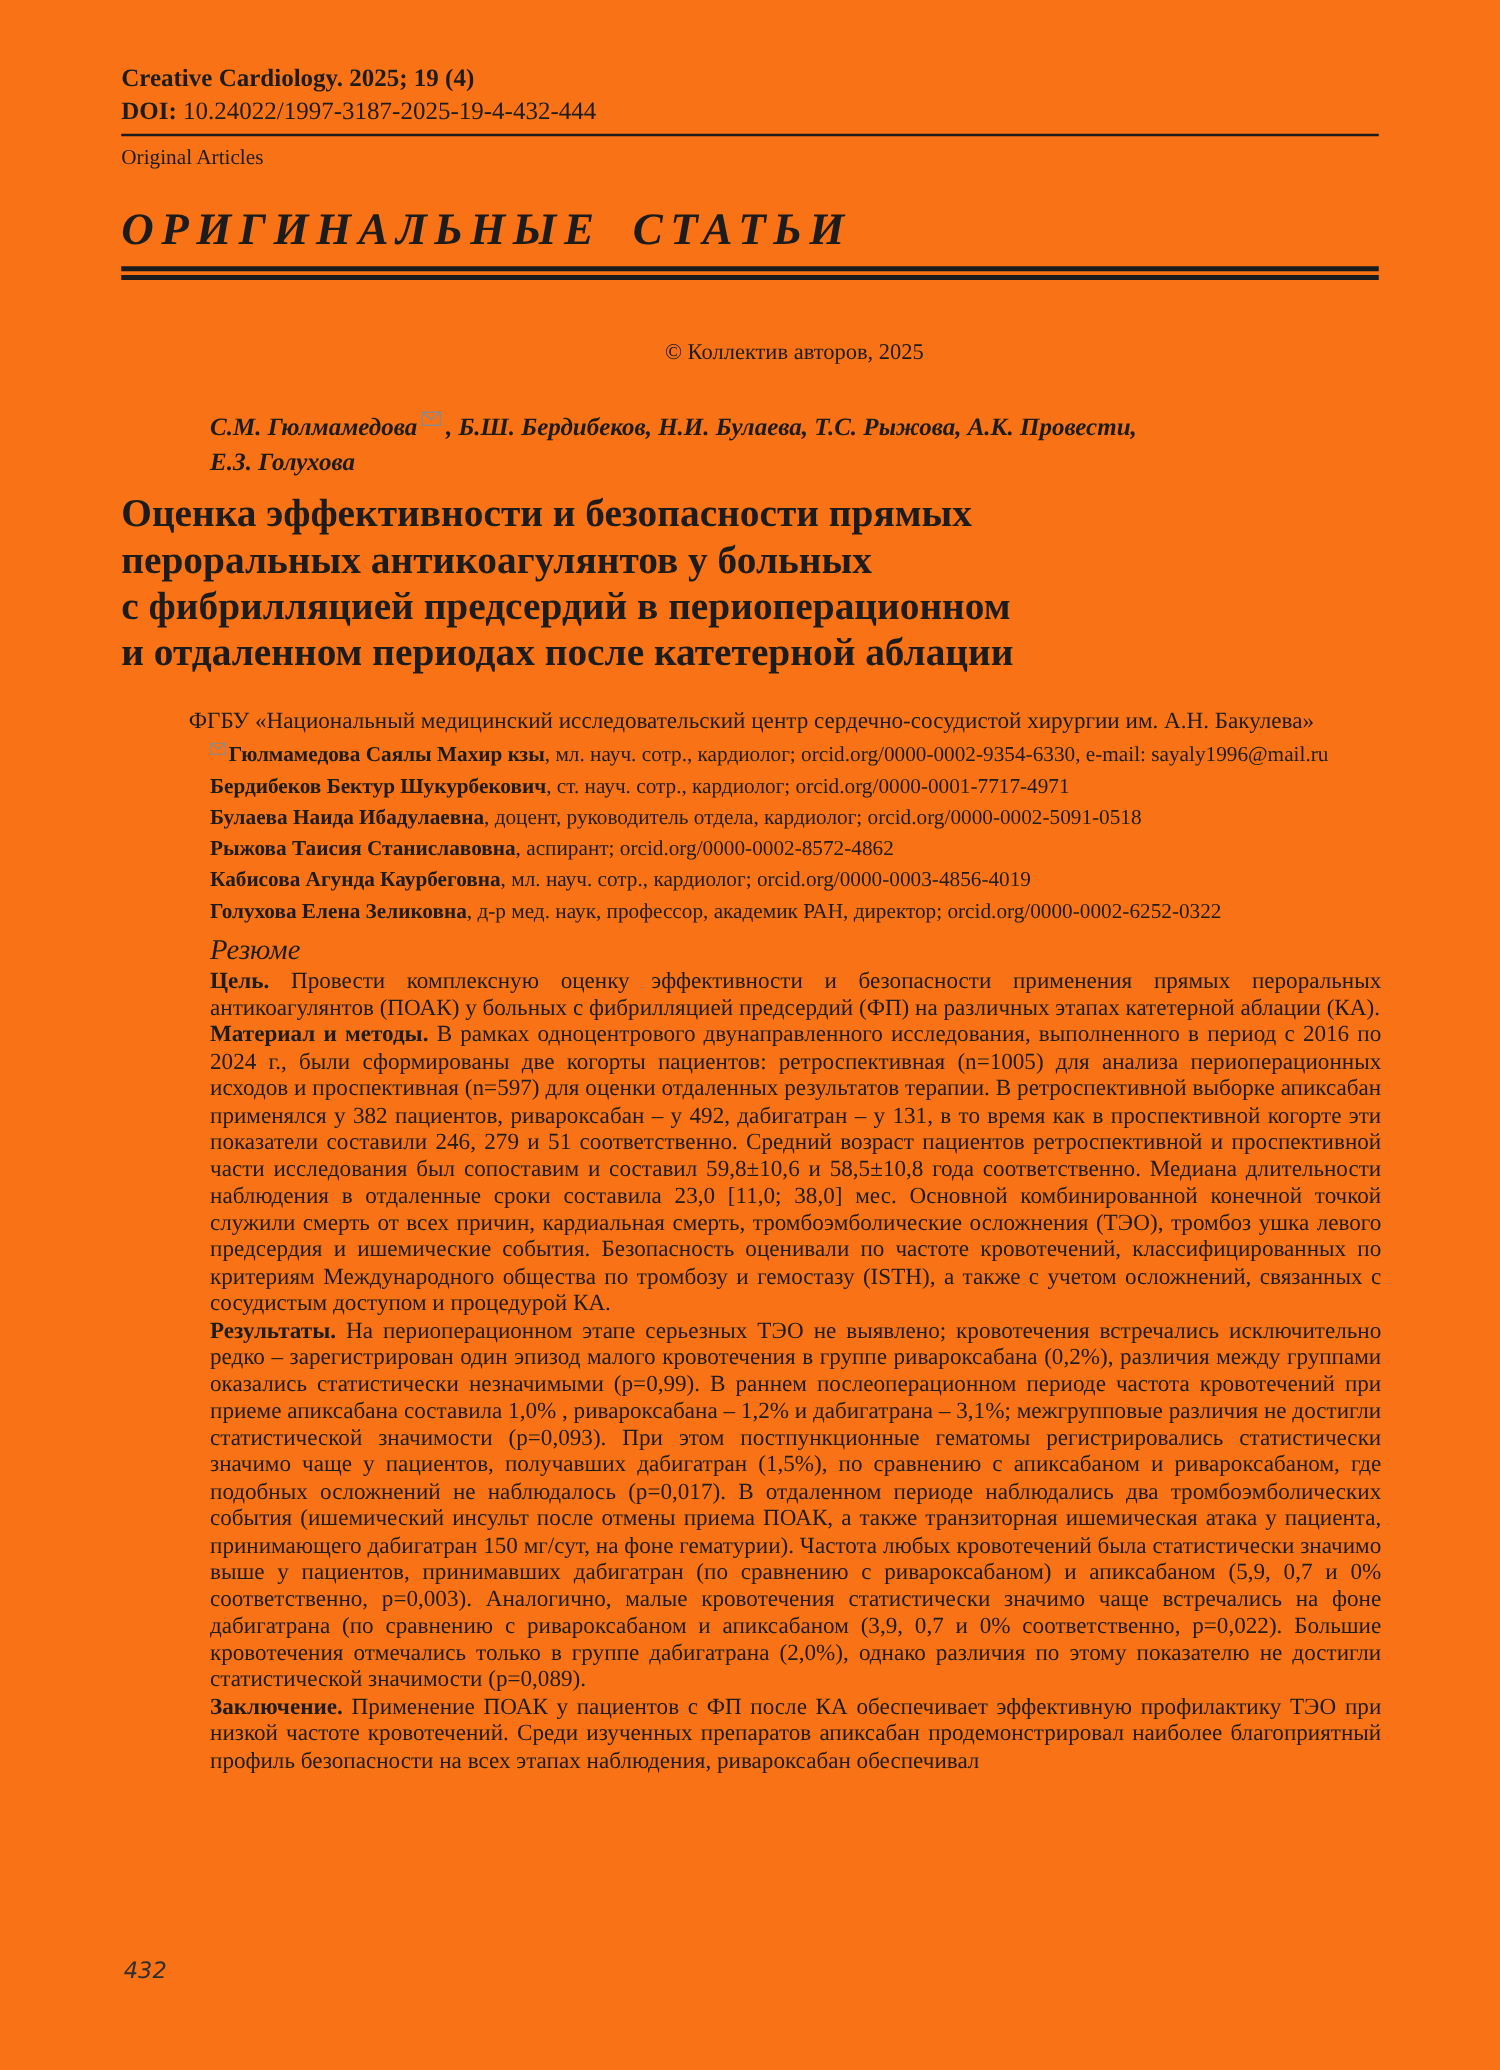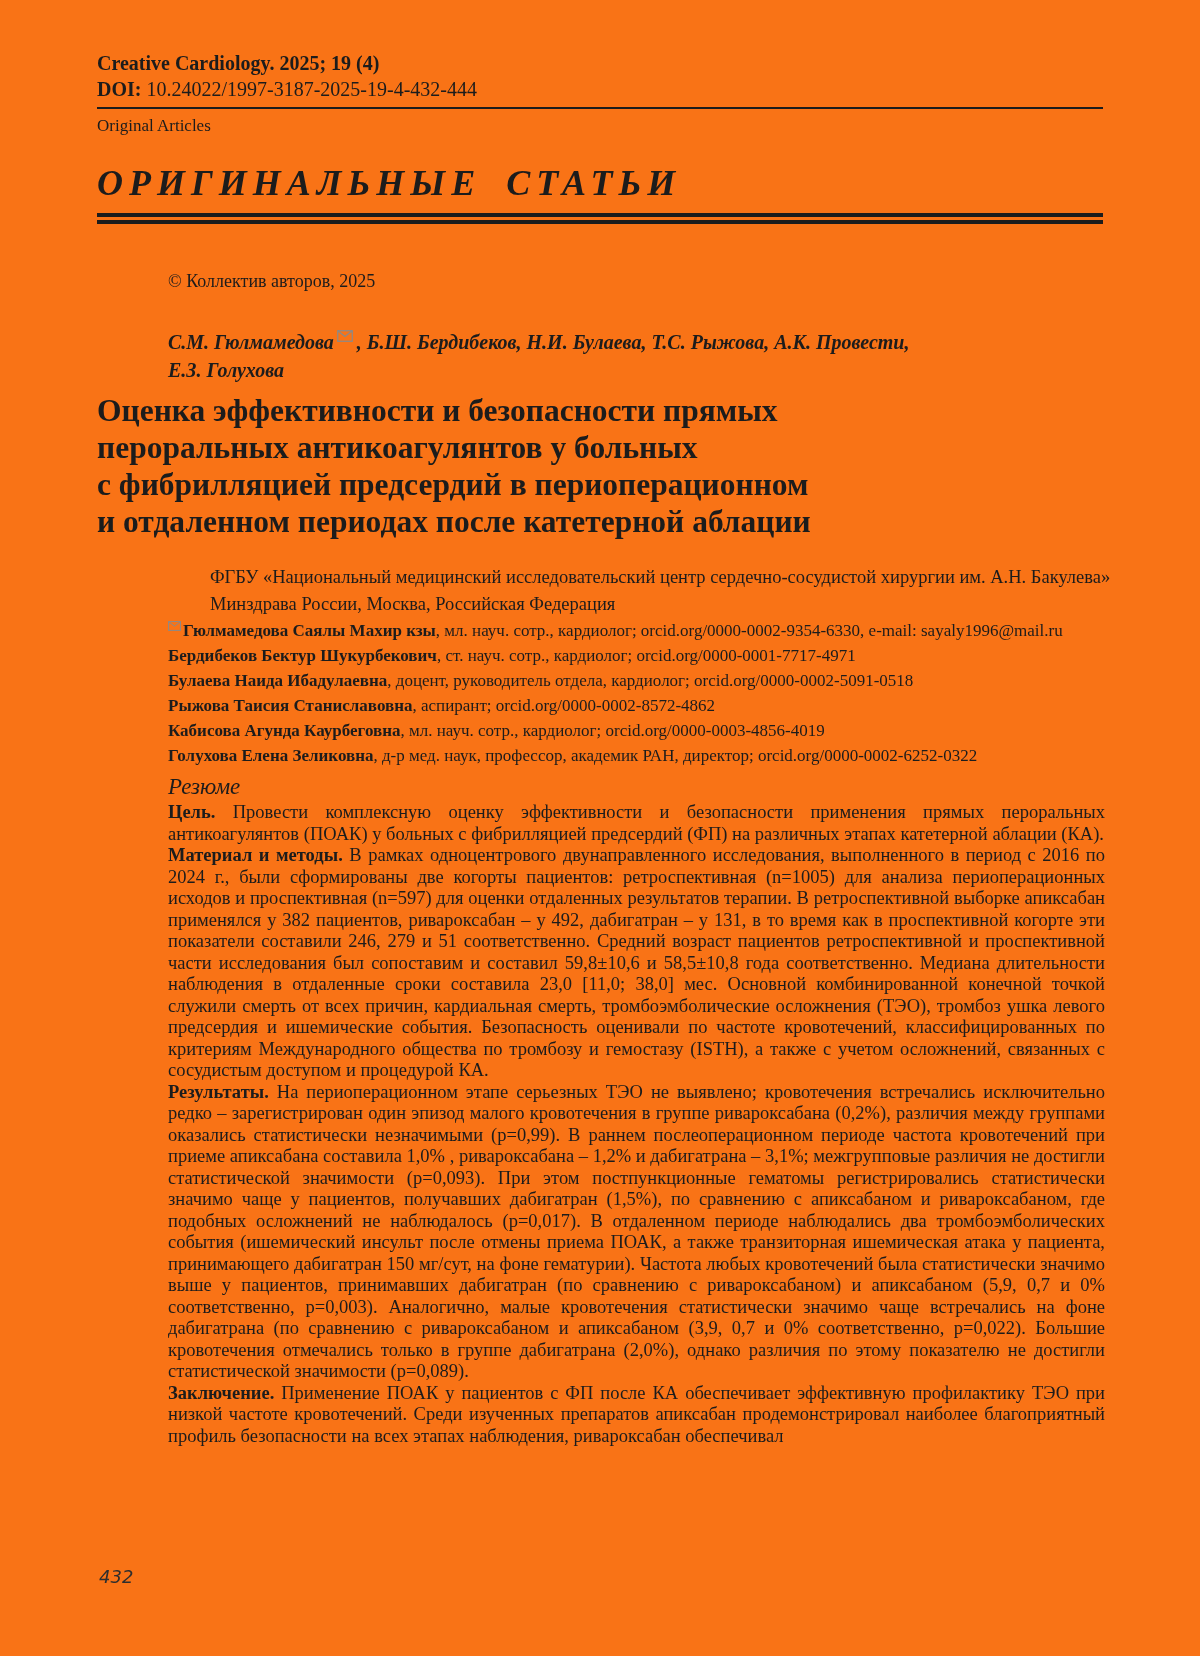--- a/index.html
+++ b/index.html
@@ -26,37 +26,37 @@
     font-weight: bold; font-style: italic;
     letter-spacing: 6px; word-spacing: 10px;
   }
   .rule-double {
     margin-top: 10px;
     height: 3px;
     border-top: 4px solid #1c1c1c;
     border-bottom: 4px solid #1c1c1c;
   }
   
-  .meta { margin: 43px 0 0 71px; font-size: 18px; line-height: 28px; }
+  .meta { margin: 43px 0 0 71px; font-size: 18px; line-height: 28px; text-align: center; }
   .meta div { white-space: nowrap; }
   
   .byline { margin: 33px 0 0 71px; font-size: 20px; line-height: 28px; font-weight: bold; font-style: italic; }
   .byline-row { display: block; white-space: nowrap; }
   .mailmark {
     display: inline-block;
     position: relative; top: -7px;
     margin: 0 4px 0 3px;
     line-height: 0;
   }
   .mailmark svg { display: inline-block; }
   
   .article-title { margin: 8px 0 0 0; font-size: 31.5px; line-height: 37px; font-weight: bold; }
   .article-title .tl { display: block; white-space: nowrap; }
   
-  .affiliation { margin: 24px 0 0 113px; font-size: 18.5px; line-height: 27px; }
+  .affiliation { margin: 24px 0 0 54px; font-size: 18.5px; line-height: 27px; }
   .affiliation div { white-space: nowrap; }
   
   .contributors { margin: 0 0 0 71px; font-size: 17px; line-height: 25px; }
   .contrib-line { white-space: nowrap; }
   .contrib-line b { font-weight: bold; }
   .contrib-line .mailmark-sm {
     display: inline-block; position: relative; top: -5px; margin-right: 2px; line-height: 0;
   }
   
   .abstract-heading { margin: 8px 0 0 71px; font-size: 23px; line-height: 22px; font-style: italic; }
@@ -103,21 +103,20 @@
 
   <h2 class="article-title">
     <span class="tl">Оценка эффективности и безопасности прямых</span>
     <span class="tl">пероральных антикоагулянтов у больных</span>
     <span class="tl">с фибрилляцией предсердий в периоперационном</span>
     <span class="tl">и отдаленном периодах после катетерной аблации</span>
   </h2>
 
   <div class="affiliation">
     <div>ФГБУ «Национальный медицинский исследовательский центр сердечно-сосудистой хирургии им. А.Н. Бакулева»</div>
-    <div>Минздрава России, Москва, Российская Федерация</div>
   </div>
 
   <div class="contributors">
     <div class="contrib-line"><span class="mailmark-sm"><svg width="13" height="10" viewBox="0 0 13 10">
             <rect x="0.6" y="0.6" width="11.8" height="8.8" fill="none" stroke="#8a8a8a" stroke-width="1"></rect>
             <path d="M0.6,0.6 L6.5,5.2 L12.4,0.6" fill="none" stroke="#8a8a8a" stroke-width="1"></path>
           </svg></span><b>Гюлмамедова Саялы Махир кзы</b><span>, мл. науч. сотр., кардиолог; orcid.org/0000-0002-9354-6330, e-mail: sayaly1996@mail.ru</span></div>
     <div class="contrib-line"><b>Бердибеков Бектур Шукурбекович</b><span>, ст. науч. сотр., кардиолог; orcid.org/0000-0001-7717-4971</span></div>
     <div class="contrib-line"><b>Булаева Наида Ибадулаевна</b><span>, доцент, руководитель отдела, кардиолог; orcid.org/0000-0002-5091-0518</span></div>
     <div class="contrib-line"><b>Рыжова Таисия Станиславовна</b><span>, аспирант; orcid.org/0000-0002-8572-4862</span></div>

